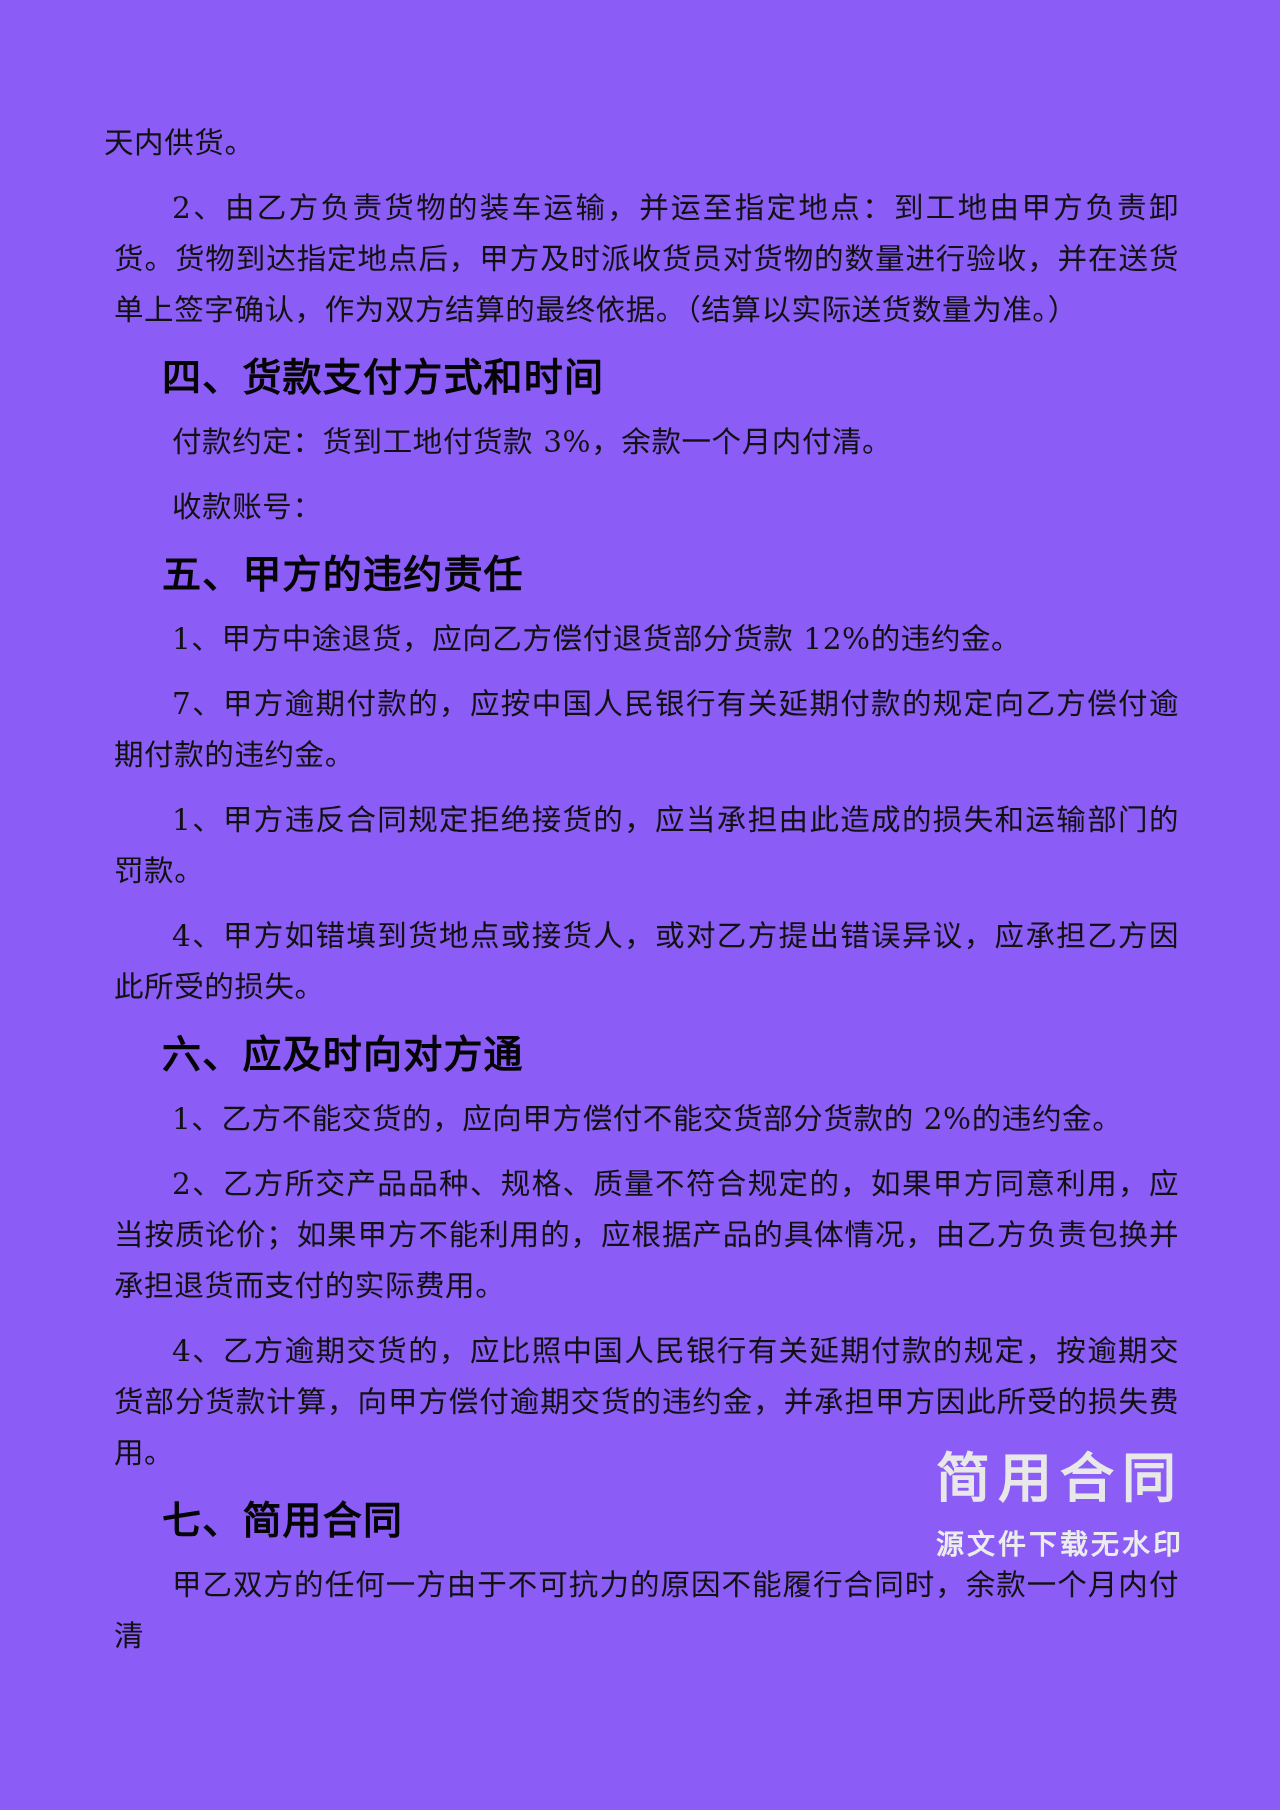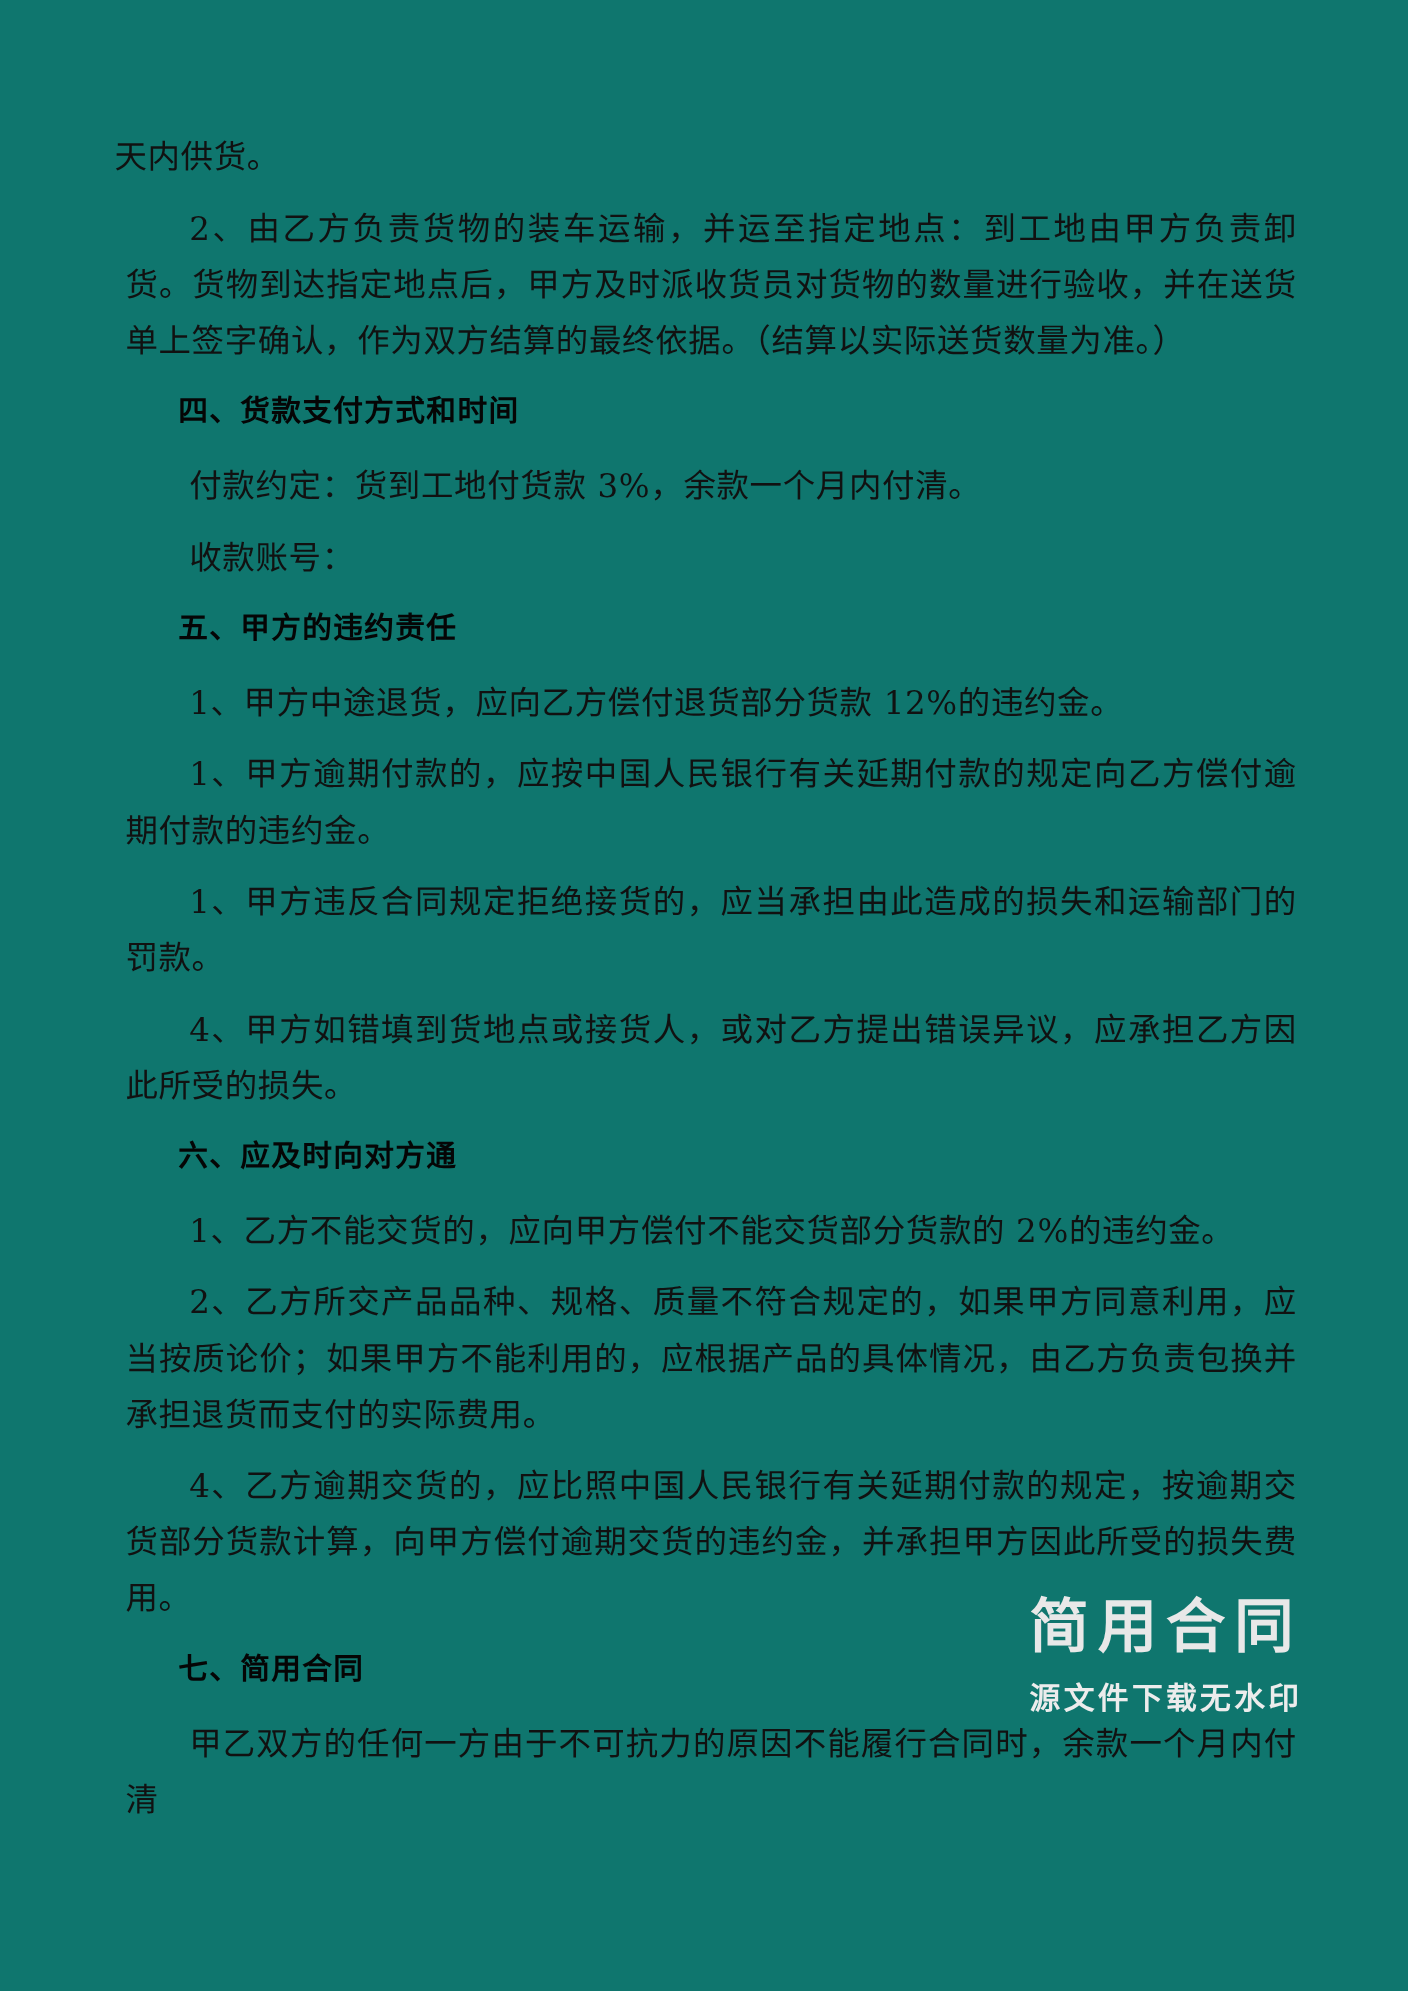--- a/index.html
+++ b/index.html
@@ -8,21 +8,21 @@
     padding: 0;
     background: #ffffff;
   }
   body {
     font-family: "DejaVu Sans", "Liberation Sans", sans-serif;
   }
   .page {
     position: relative;
     width: 1280px;
     height: 1810px;
-    background: #0f766e;
+    background: #8b5cf6;
     overflow: hidden;
     box-sizing: border-box;
   }
   .content {
     position: absolute;
     left: 104px;
     top: 118px;
     width: 1075px;
   }
   
@@ -39,23 +39,23 @@
     word-break: break-all;
   }
   .para.indent {
     text-indent: 58px;
     margin-left: 10px;
   }
   .para.cont {
     text-indent: 0;
   }
   .heading {
-    font-family: Liberation Mono, monospace;
+    font-family: Liberation Serif, serif;
     font-weight: bold;
-    font-size: 27px;
+    font-size: 39px;
     line-height: 51px;
     color: #050505;
     letter-spacing: 1.2px;
     text-indent: 58px;
     margin: 16px 0 14px 0;
   }
 
   
   .watermark {
     position: absolute;
@@ -93,21 +93,21 @@
 
     <p class="para cont">天内供货。</p>
     <p class="para indent">2、由乙方负责货物的装车运输，并运至指定地点：到工地由甲方负责卸货。货物到达指定地点后，甲方及时派收货员对货物的数量进行验收，并在送货单上签字确认，作为双方结算的最终依据。（结算以实际送货数量为准。）</p>
 
     <h2 class="heading">四、货款支付方式和时间</h2>
     <p class="para indent">付款约定：货到工地付货款 3%，余款一个月内付清。</p>
     <p class="para indent">收款账号：</p>
 
     <h2 class="heading">五、甲方的违约责任</h2>
     <p class="para indent">1、甲方中途退货，应向乙方偿付退货部分货款 12%的违约金。</p>
-    <p class="para indent">1、甲方逾期付款的，应按中国人民银行有关延期付款的规定向乙方偿付逾期付款的违约金。</p>
+    <p class="para indent">7、甲方逾期付款的，应按中国人民银行有关延期付款的规定向乙方偿付逾期付款的违约金。</p>
     <p class="para indent">1、甲方违反合同规定拒绝接货的，应当承担由此造成的损失和运输部门的罚款。</p>
     <p class="para indent">4、甲方如错填到货地点或接货人，或对乙方提出错误异议，应承担乙方因此所受的损失。</p>
 
     <h2 class="heading">六、应及时向对方通</h2>
     <p class="para indent">1、乙方不能交货的，应向甲方偿付不能交货部分货款的 2%的违约金。</p>
     <p class="para indent">2、乙方所交产品品种、规格、质量不符合规定的，如果甲方同意利用，应当按质论价；如果甲方不能利用的，应根据产品的具体情况，由乙方负责包换并承担退货而支付的实际费用。</p>
     <p class="para indent">4、乙方逾期交货的，应比照中国人民银行有关延期付款的规定，按逾期交货部分货款计算，向甲方偿付逾期交货的违约金，并承担甲方因此所受的损失费用。</p>
 
     <h2 class="heading">七、简用合同</h2>
     <p class="para indent">甲乙双方的任何一方由于不可抗力的原因不能履行合同时，余款一个月内付清</p>

